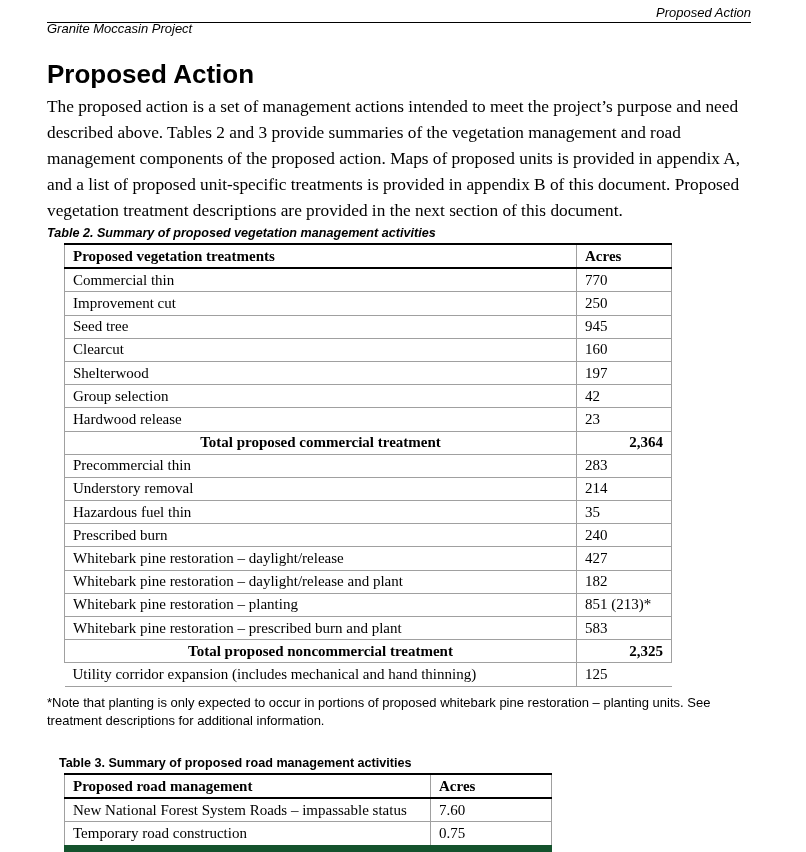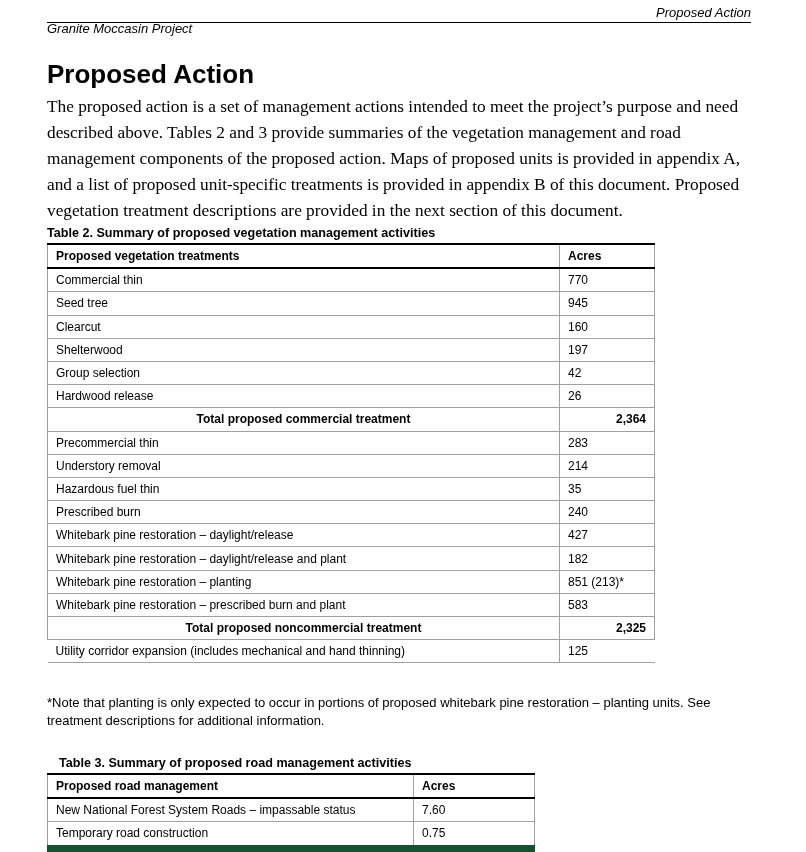--- a/index.html
+++ b/index.html
@@ -4,21 +4,21 @@
 <style>
   html, body { margin: 0; padding: 0; background: #ffffff; }
   body { width: 806px; height: 852px; position: relative; overflow: hidden; color: #000; }
   .header { position: absolute; left: 47px; top: 5px; width: 704px; height: 17px; border-bottom: 1px solid #000;
     font-family: "Liberation Sans", sans-serif; font-style: italic; font-size: 13px; }
   .header .l { position: absolute; left: 0; top: 0; margin-top: 16px; }
   .header .r { position: absolute; right: 0; top: 0; }
   h1 { position: absolute; left: 47px; top: 58px; margin: 0; font-family: "Liberation Sans", sans-serif; font-weight: bold; font-size: 26px; line-height: 32px; }
   .intro { position: absolute; left: 47px; top: 94px; width: 712px; margin: 0; font-family: "Liberation Serif", serif; font-size: 17.3px; line-height: 26px; }
   .caption { position: absolute; left: 47px; font-family: "Liberation Sans", sans-serif; font-weight: bold; font-size: 12.6px; }
-  table { position: absolute; left: 47px; border-collapse: collapse; font-family: Liberation Sans, sans-serif; font-size: 12px; }
+  table { position: absolute; left: 64px; border-collapse: collapse; font-family: Liberation Serif, serif; font-size: 15px; }
   td, th { height: 22.2px; padding: 0 8px; border: 1px solid #a0a0a0; text-align: left; vertical-align: middle; white-space: nowrap; }
   th { font-weight: bold; border-top: 2px solid #000; border-bottom: 2px solid #000; }
   #t2 { top: 243px; width: 608px; }
   #t2 td.val, #t2 th.val { width: 78px; }
   .total td { font-weight: bold; }
   .total td.lbl { text-align: center; }
   .total td.val { text-align: right; }
   .noleft td.lbl { border-left: none; }
   .noright td.val { border-right: none; }
   .final td { border-bottom: 2px solid #000; text-align: center; }
@@ -32,52 +32,56 @@
 <body>
 
 <div class="header">
   <span class="l">Granite Moccasin Project</span>
   <span class="r">Proposed Action</span>
 </div>
 
 <h1>Proposed Action</h1>
 <p class="intro">The proposed action is a set of management actions intended to meet the project’s purpose and need described above. Tables 2 and 3 provide summaries of the vegetation management and road management components of the proposed action. Maps of proposed units is provided in appendix A, and a list of proposed unit-specific treatments is provided in appendix B of this document. Proposed vegetation treatment descriptions are provided in the next section of this document.</p>
 
-<div class="caption" style="top:226px;">Table 2. Summary of proposed vegetation management activities</div>
+<div class="caption" style="top:226px;font-style:italic;">Table 2. Summary of proposed vegetation management activities</div>
 <table id="t2">
   <thead>
     <tr>
       <th>Proposed vegetation treatments</th>
       <th class="val">Acres</th>
     </tr>
   </thead>
   <tbody id="t2body">
       <tr>
         <td class="lbl">Commercial thin</td>
         <td class="val">770</td>
+      </tr>
+      <tr>
+        <td class="lbl">Improvement cut</td>
+        <td class="val">250</td>
       </tr>
       <tr>
         <td class="lbl">Seed tree</td>
         <td class="val">945</td>
       </tr>
       <tr>
         <td class="lbl">Clearcut</td>
         <td class="val">160</td>
       </tr>
       <tr>
         <td class="lbl">Shelterwood</td>
         <td class="val">197</td>
       </tr>
       <tr>
         <td class="lbl">Group selection</td>
         <td class="val">42</td>
       </tr>
       <tr>
         <td class="lbl">Hardwood release</td>
-        <td class="val">26</td>
+        <td class="val">23</td>
       </tr>
       <tr class="total">
         <td class="lbl">Total proposed commercial treatment</td>
         <td class="val">2,364</td>
       </tr>
       <tr>
         <td class="lbl">Precommercial thin</td>
         <td class="val">283</td>
       </tr>
       <tr>

